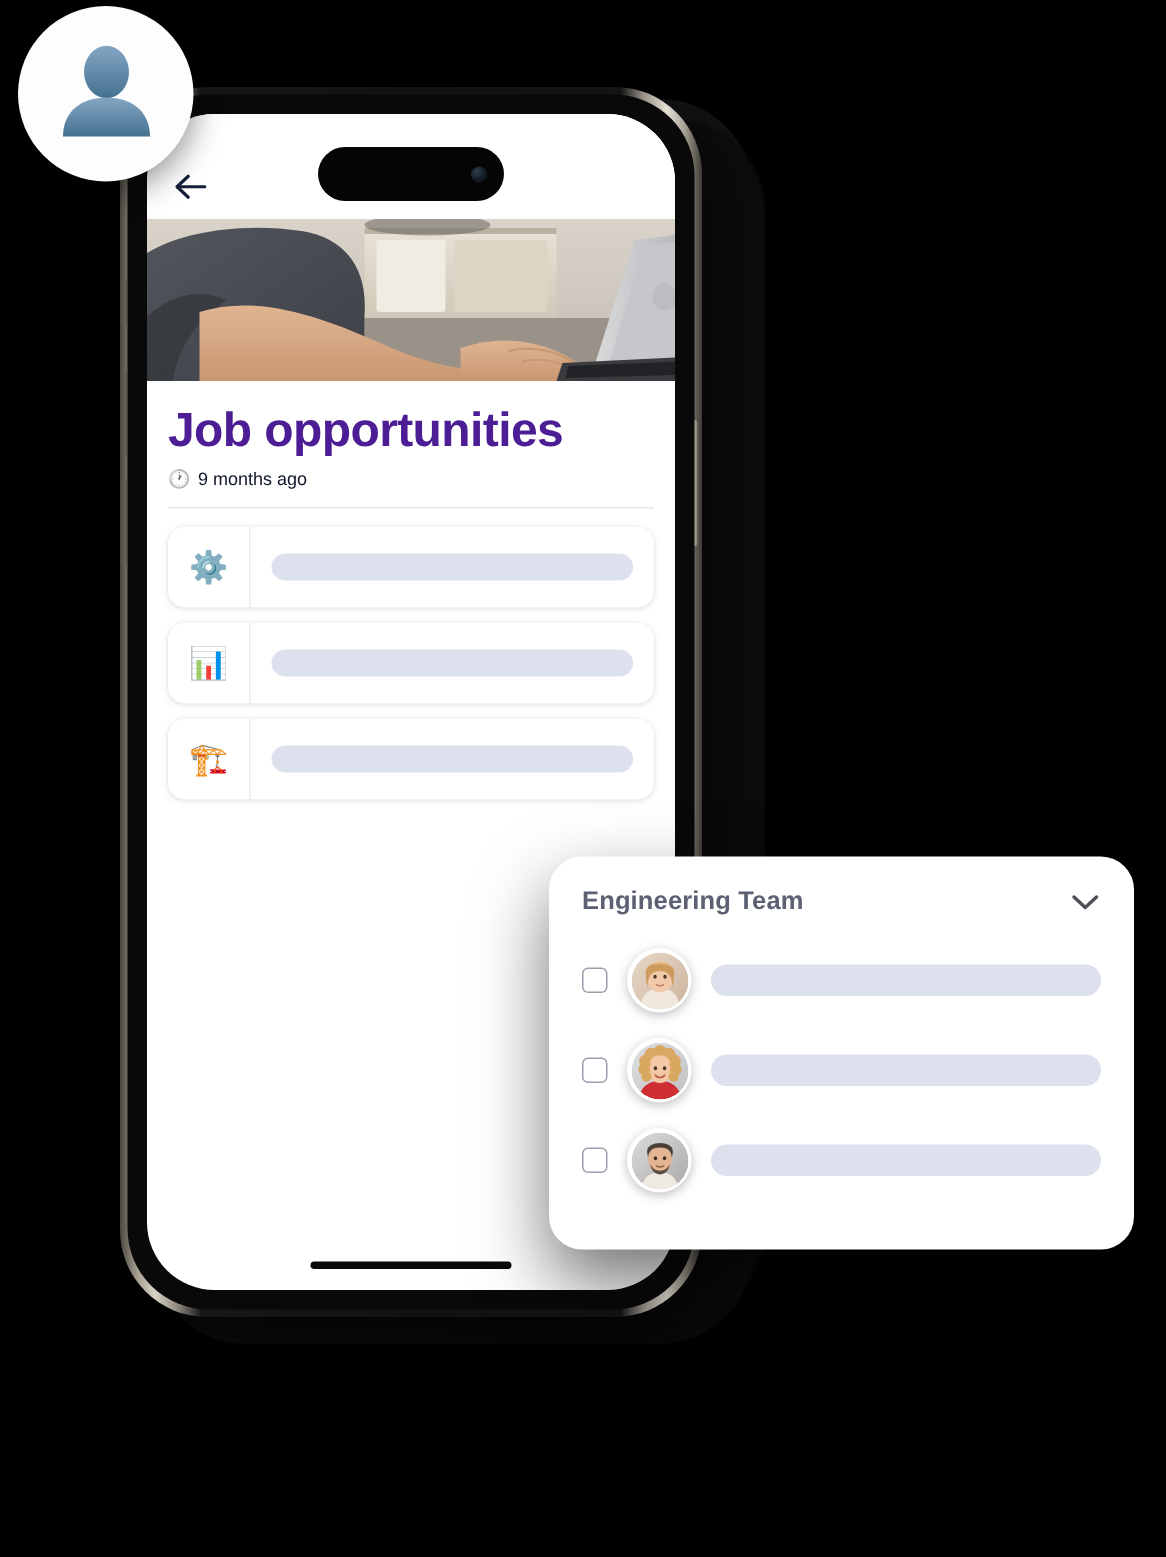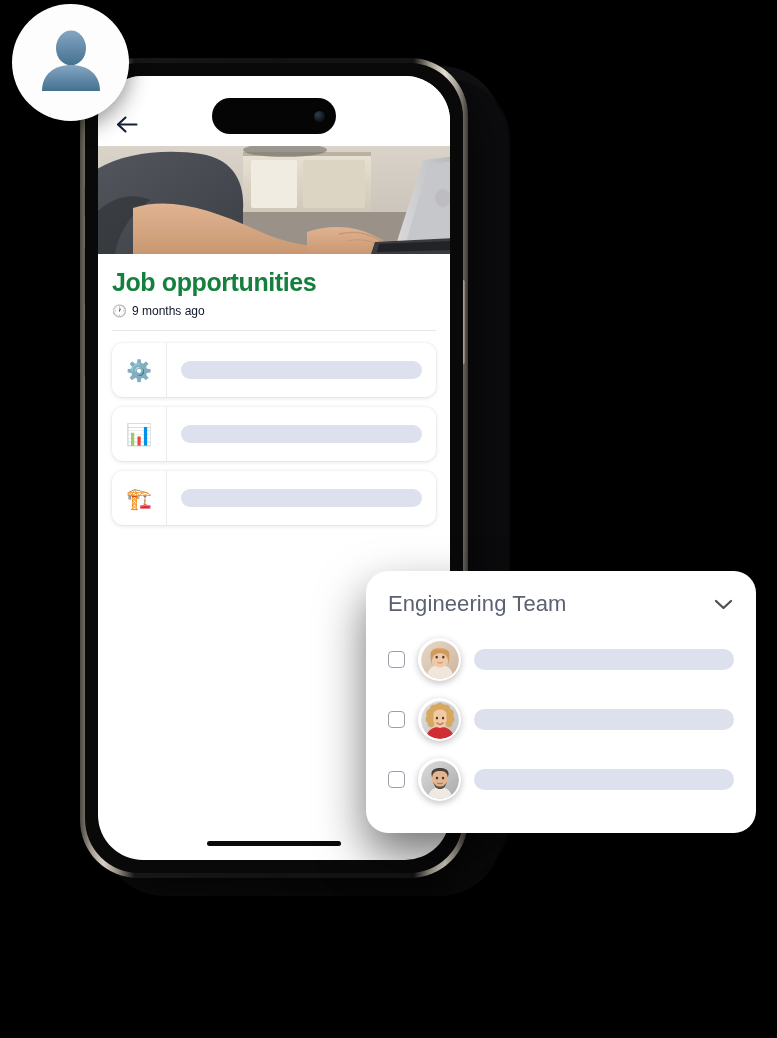--- a/index.html
+++ b/index.html
@@ -145,24 +145,24 @@
     position: relative;
     overflow: hidden;
     background: #c9c3bc;
   }
   .hero svg { display: block; width: 100%; height: 100%; }
 
   .content { padding: 0 14px; background: #fff; }
 
   .page-title {
     margin: 14px 0 0 0;
-    font-size: 25px;
+    font-size: 32px;
     font-weight: bold;
     letter-spacing: -0.4px;
-    color: #15803d;
+    color: #4c1d95;
   }
   .meta-row {
     display: flex;
     align-items: center;
     gap: 5px;
     margin-top: 7px;
     padding-bottom: 12px;
     border-bottom: 1px solid #e6e6e8;
   }
   .meta-icon { font-size: 12px; line-height: 1; filter: grayscale(1); }
@@ -226,22 +226,22 @@
     padding: 20px 22px 0 22px;
     box-sizing: border-box;
   }
   .team-head {
     display: flex;
     align-items: center;
     justify-content: space-between;
     margin-bottom: 21px;
   }
   .team-title {
-    font-size: 22px;
-    font-weight: normal;
+    font-size: 17px;
+    font-weight: bold;
     color: #5b6172;
     letter-spacing: 0.1px;
   }
   .chev { cursor: pointer; line-height: 0; }
 
   .team-rows { display: flex; flex-direction: column; gap: 17px; }
   .team-row { display: flex; align-items: center; gap: 13px; }
 
   .chk {
     width: 15px; height: 15px;

